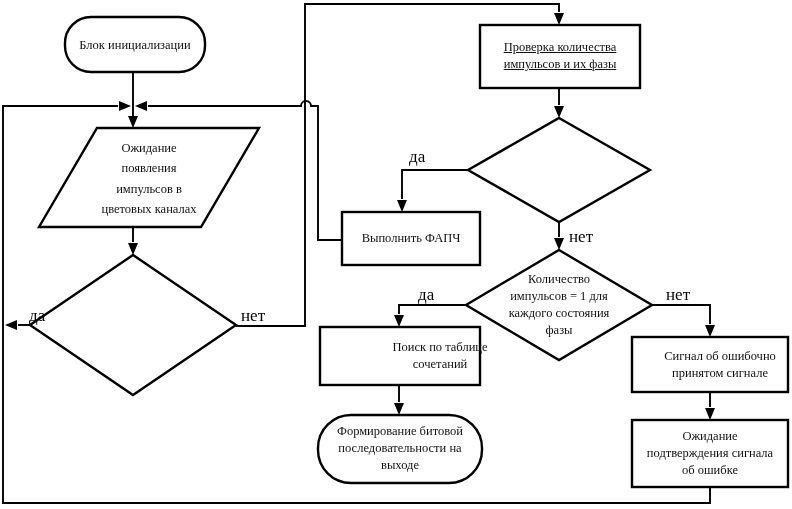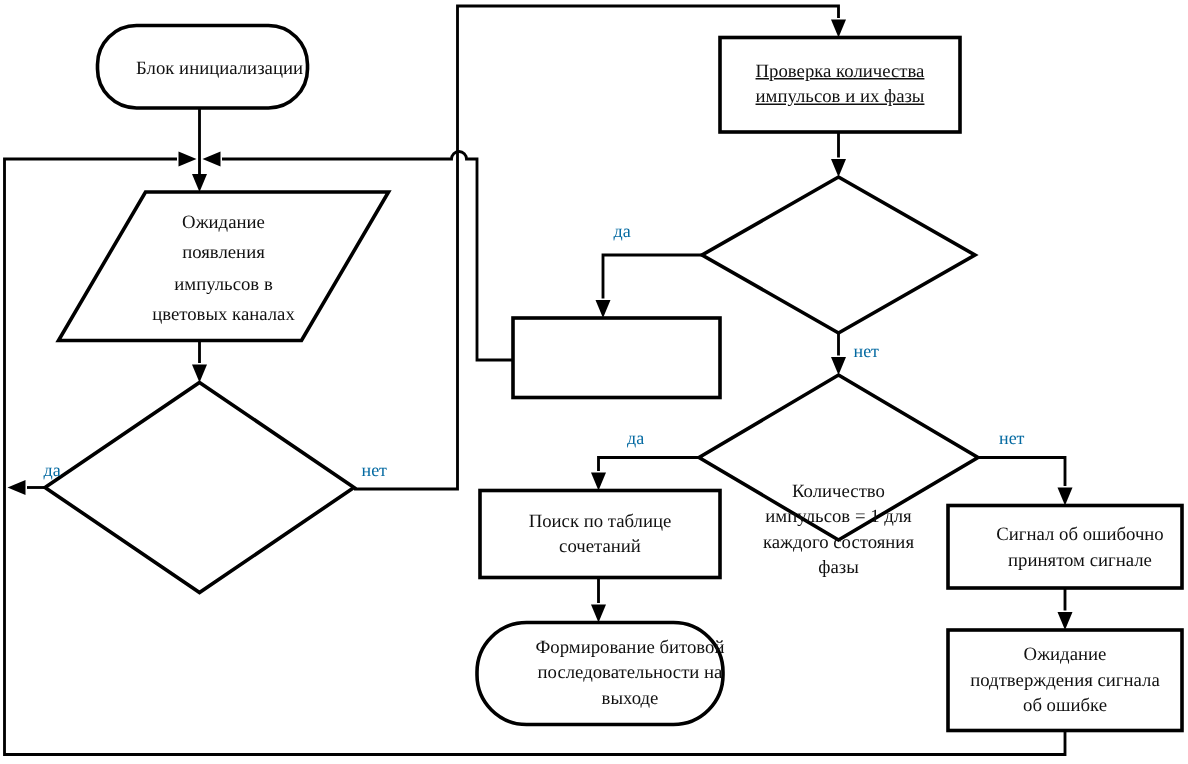--- a/index.html
+++ b/index.html
@@ -8,21 +8,21 @@
     font-family:"Liberation Serif","DejaVu Serif",serif;color:#111;
     overflow:hidden;
   }
   .stage svg{position:absolute;left:0;top:0;}
   .lbl{
     position:absolute;text-align:center;font-size:12.5px;line-height:1.35;
     white-space:pre-line;color:#111;
   }
   .lh-tall{line-height:1.62;}
   .edge-lbl{
-    position:absolute;font-size:12px;color:#0369a1;white-space:nowrap;
+    position:absolute;font-size:17px;color:#000000;white-space:nowrap;
   }
   .shape{fill:#ffffff;stroke:#000000;stroke-width:2.4;}
   .edge{fill:none;stroke:#000000;stroke-width:1.9;}
   .ah{fill:#000000;stroke:none;}
 </style>
 </head>
 <body>
 
 <div class="stage">
 
@@ -73,34 +73,35 @@
     <rect class="shape" x="480" y="25" width="160" height="63"></rect>
     <polygon class="shape" points="559,118 650,170 559,222 468,170"></polygon>
     <rect class="shape" x="342" y="212" width="138" height="53"></rect>
     <polygon class="shape" points="559,250 652,305 559,360 466,305"></polygon>
     <rect class="shape" x="320" y="327" width="160" height="58"></rect>
     <rect class="shape" x="318" y="415" width="164" height="68" rx="33" ry="33"></rect>
     <rect class="shape" x="632" y="337" width="156" height="55"></rect>
     <rect class="shape" x="632" y="420" width="156" height="67"></rect>
   </svg>
 
-  <div class="lbl" style="left:68px;top:37px;width:134px;text-align:right;">Блок инициализации</div>
+  <div class="lbl" style="left:68px;top:37px;width:134px;">Блок инициализации</div>
   <div class="lbl lh-tall" style="left:74px;top:138px;width:150px;">Ожидание
 появления
 импульсов в
 цветовых каналах</div>
   <div class="lbl" style="left:480px;top:39px;width:160px;text-decoration:underline;">Проверка количества
 импульсов и их фазы</div>
-  <div class="lbl" style="left:474px;top:271px;width:170px;margin-top:48px;">Количество
+  <div class="lbl" style="left:346px;top:230px;width:130px;">Выполнить ФАПЧ</div>
+  <div class="lbl" style="left:474px;top:271px;width:170px;">Количество
 импульсов = 1 для
 каждого состояния
 фазы</div>
-  <div class="lbl" style="left:320px;top:339px;width:160px;">Поиск по таблице
+  <div class="lbl" style="left:320px;top:339px;width:160px;padding-left:40px;">Поиск по таблице
 сочетаний</div>
-  <div class="lbl" style="left:321px;top:423px;width:158px;margin-left:20px;">Формирование битовой
+  <div class="lbl" style="left:321px;top:423px;width:158px;">Формирование битовой
 последовательности на
 выходе</div>
   <div class="lbl" style="left:634px;top:348px;width:172px;">Сигнал об ошибочно
 принятом сигнале</div>
   <div class="lbl" style="left:634px;top:428px;width:152px;">Ожидание
 подтверждения сигнала
 об ошибке</div>
 
   <div class="edge-lbl" style="left:29px;top:306px;">да</div>
   <div class="edge-lbl" style="left:241px;top:306px;">нет</div>

